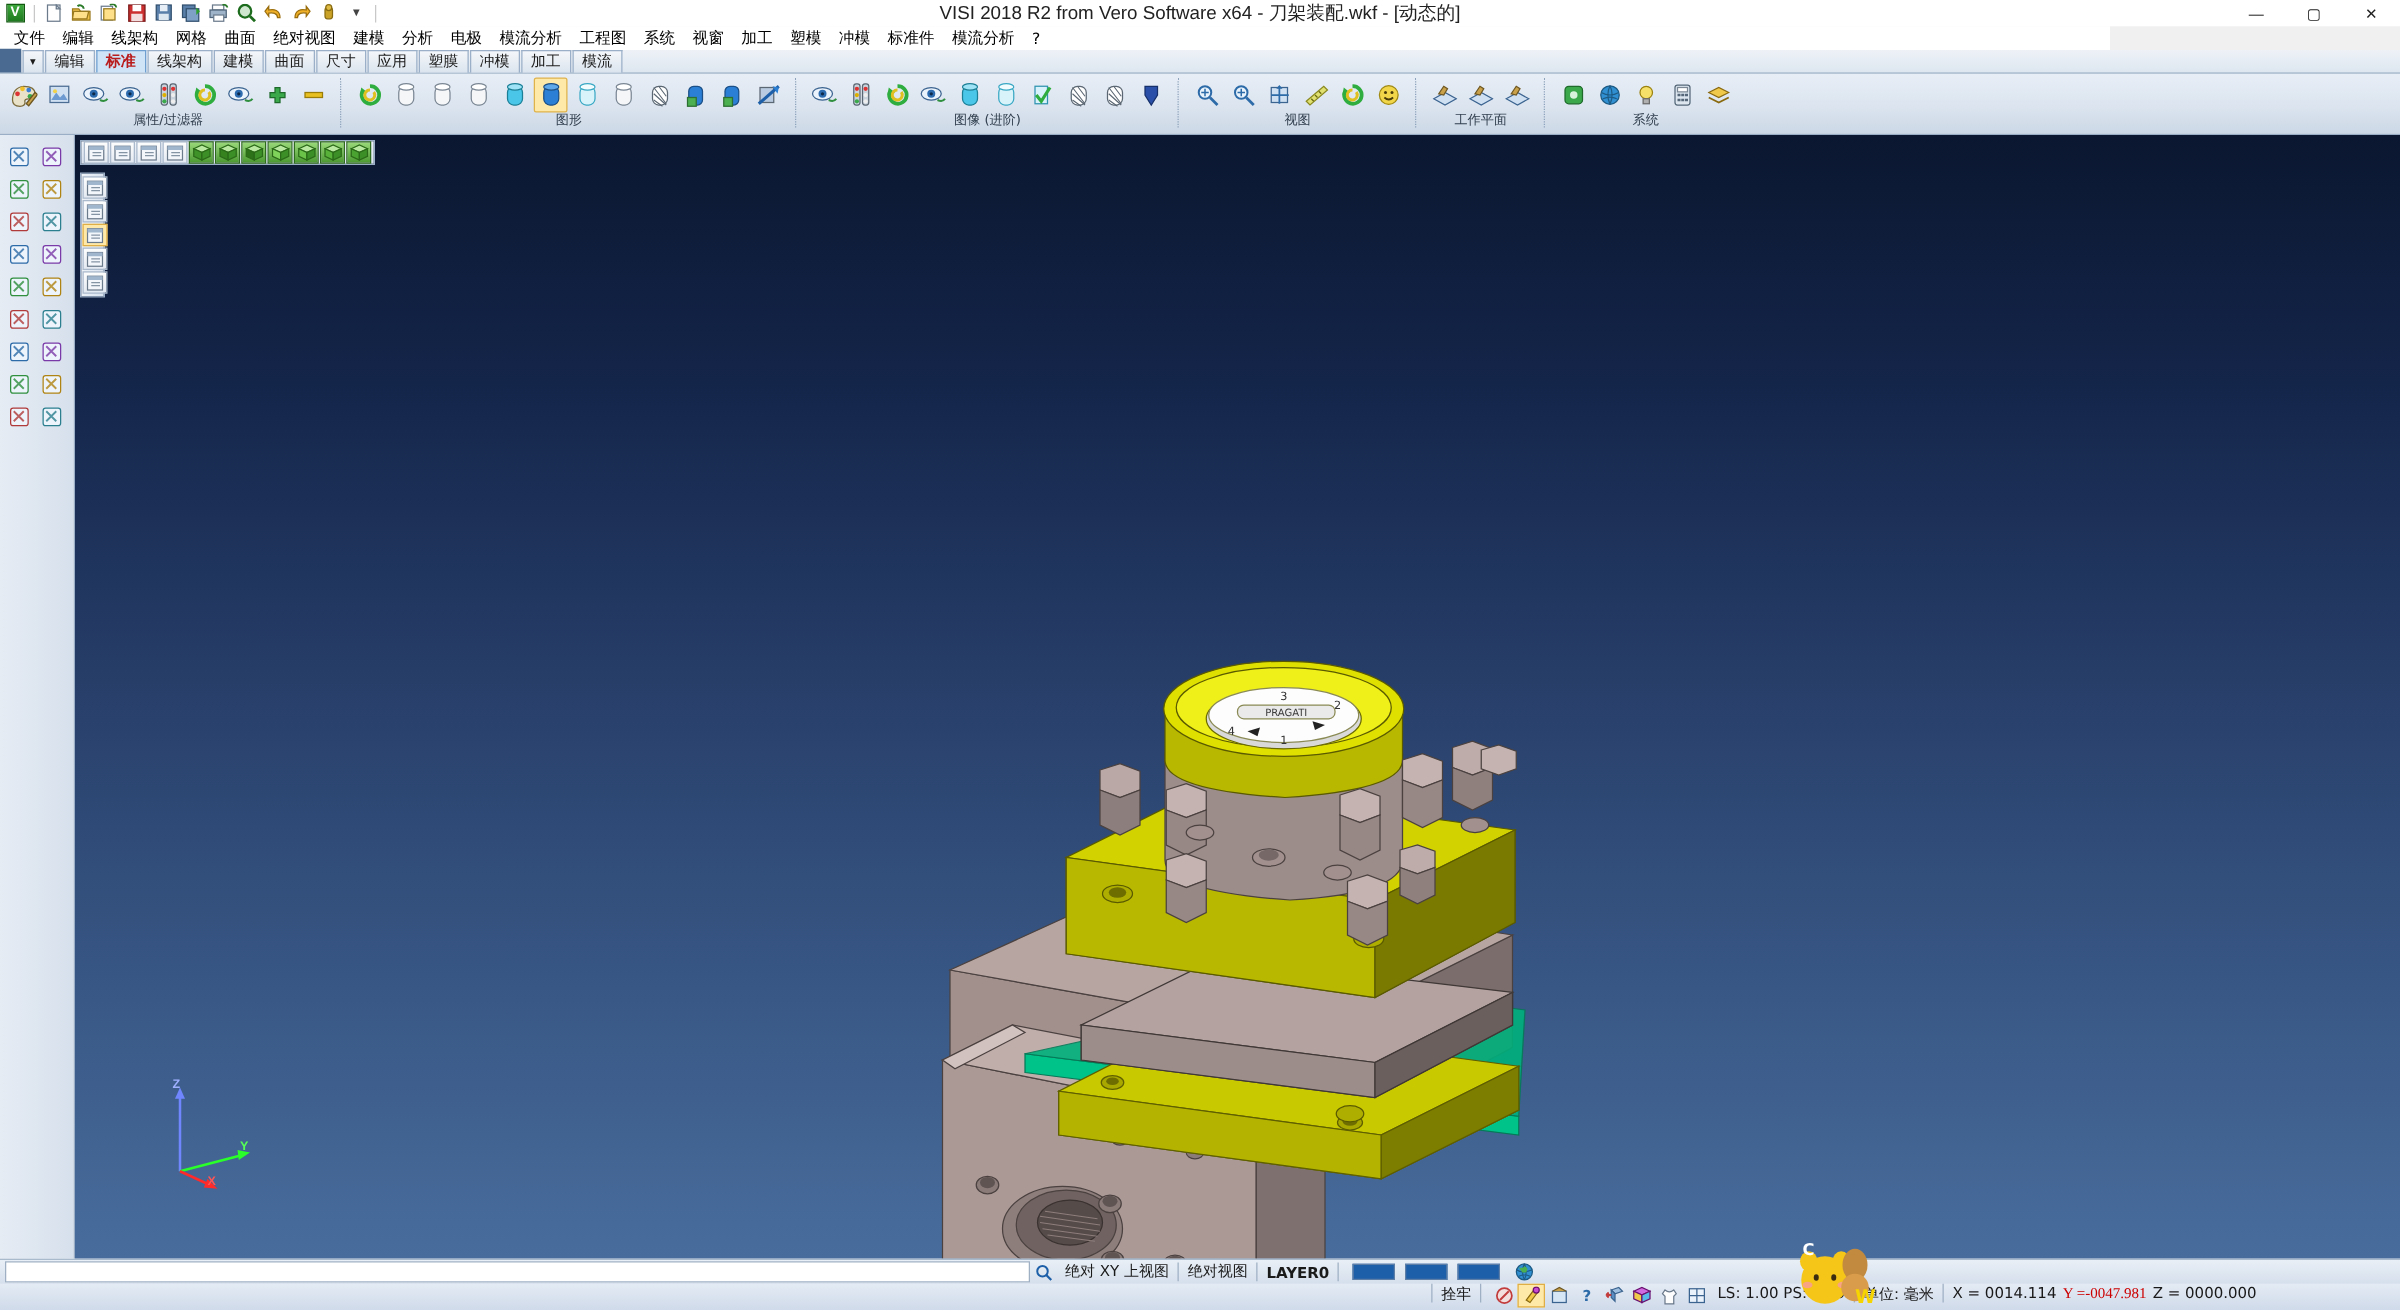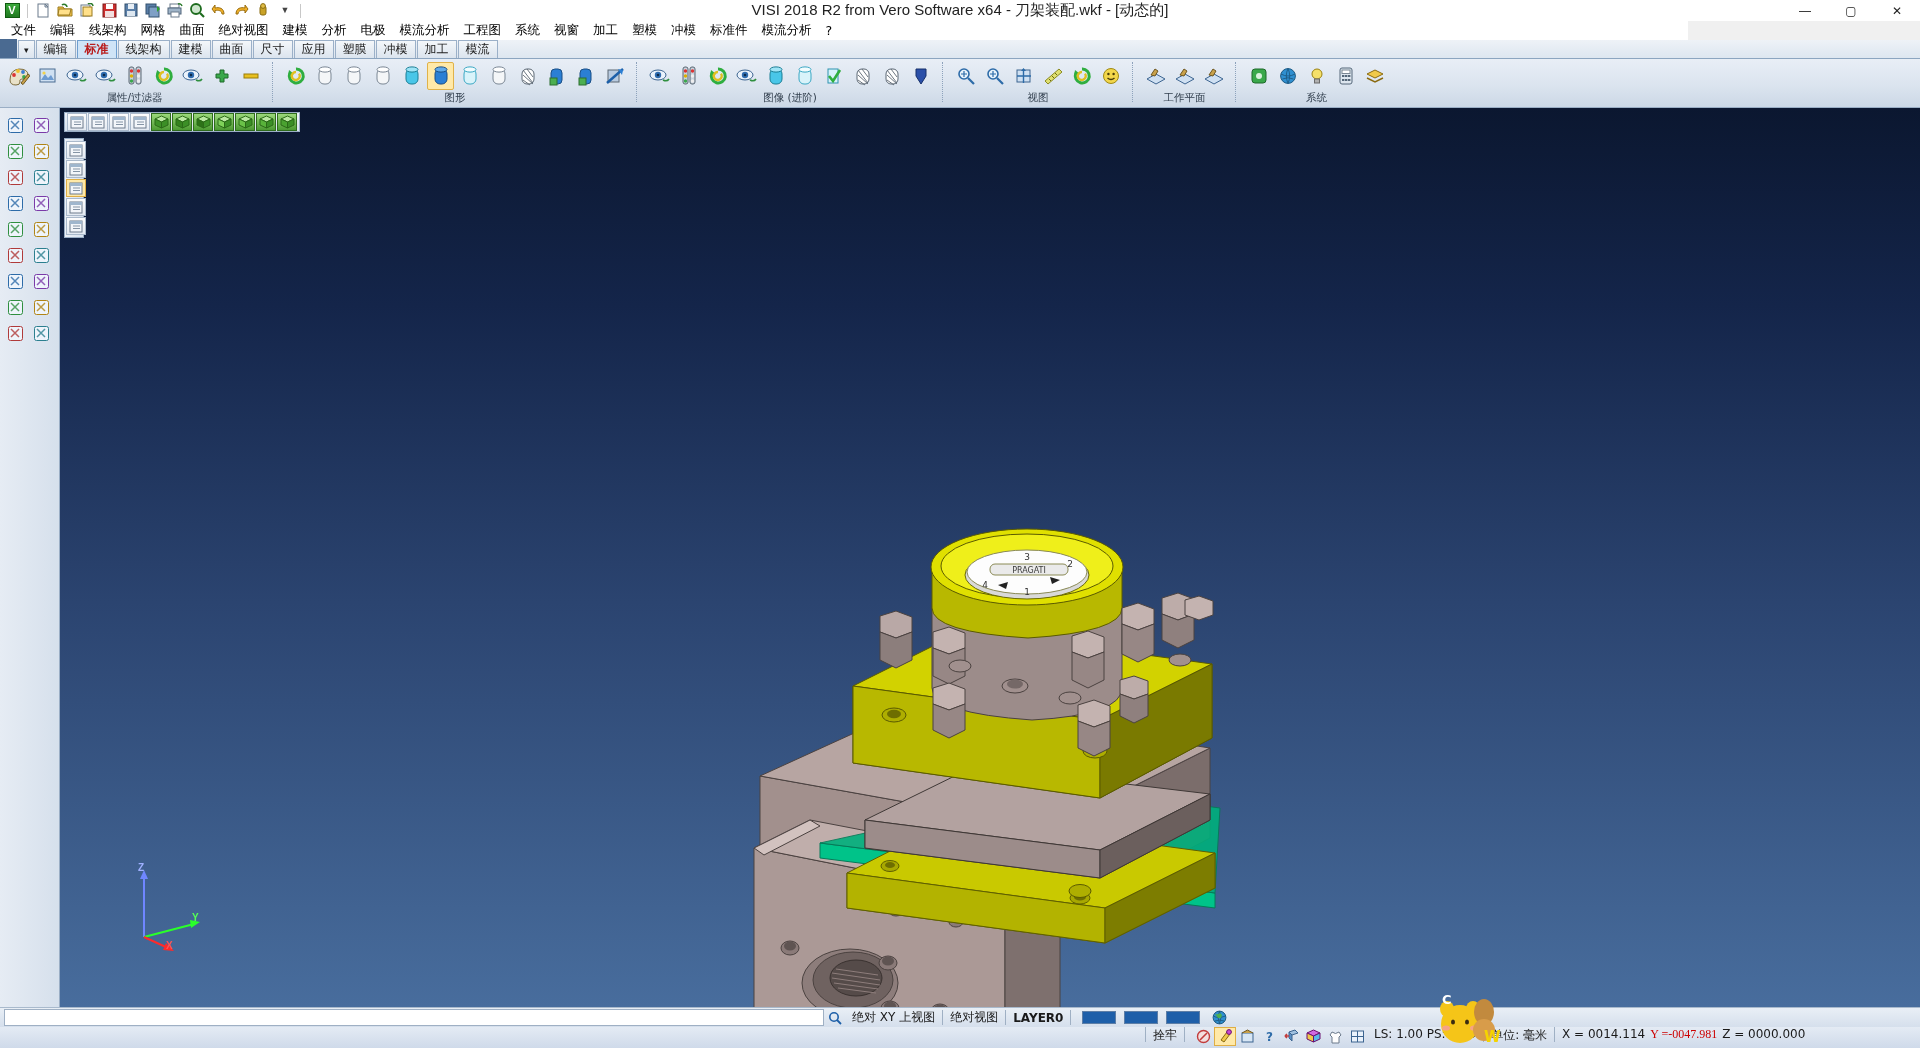--- a/index.html
+++ b/index.html
@@ -70,21 +70,21 @@
   .tab.active {
     background: #cfe4f7; border-color: #6f9fd0; font-weight: bold;
     color: #b91c1c;
   }
 
   
   .ribbon {
     position: absolute; top: 59px; left: 0; width: 1920px; height: 49px;
     background: linear-gradient(#e8eef6 0%, #dbe4ef 55%, #ccd8e6 100%);
     border-bottom: 1px solid #9aaec5;
-    display: flex; align-items: center;
+    display: flex; align-items: flex-end;
   }
   .rgroup { position: relative; height: 49px; display: flex; flex-direction: column; }
   .rgroup-icons { display: flex; align-items: center; height: 33px; padding: 2px 4px 0 4px; }
   .rgroup-label {
     text-align: center; font-size: 10.5px; color: #33404f; line-height: 11px;
     font-family: "DejaVu Sans", "Liberation Sans", sans-serif;
   }
   .rdiv {
     width: 2px; height: 40px; margin: 3px 3px 0 3px; align-self: flex-start;
     border-left: 1px dotted #8da2bb;

